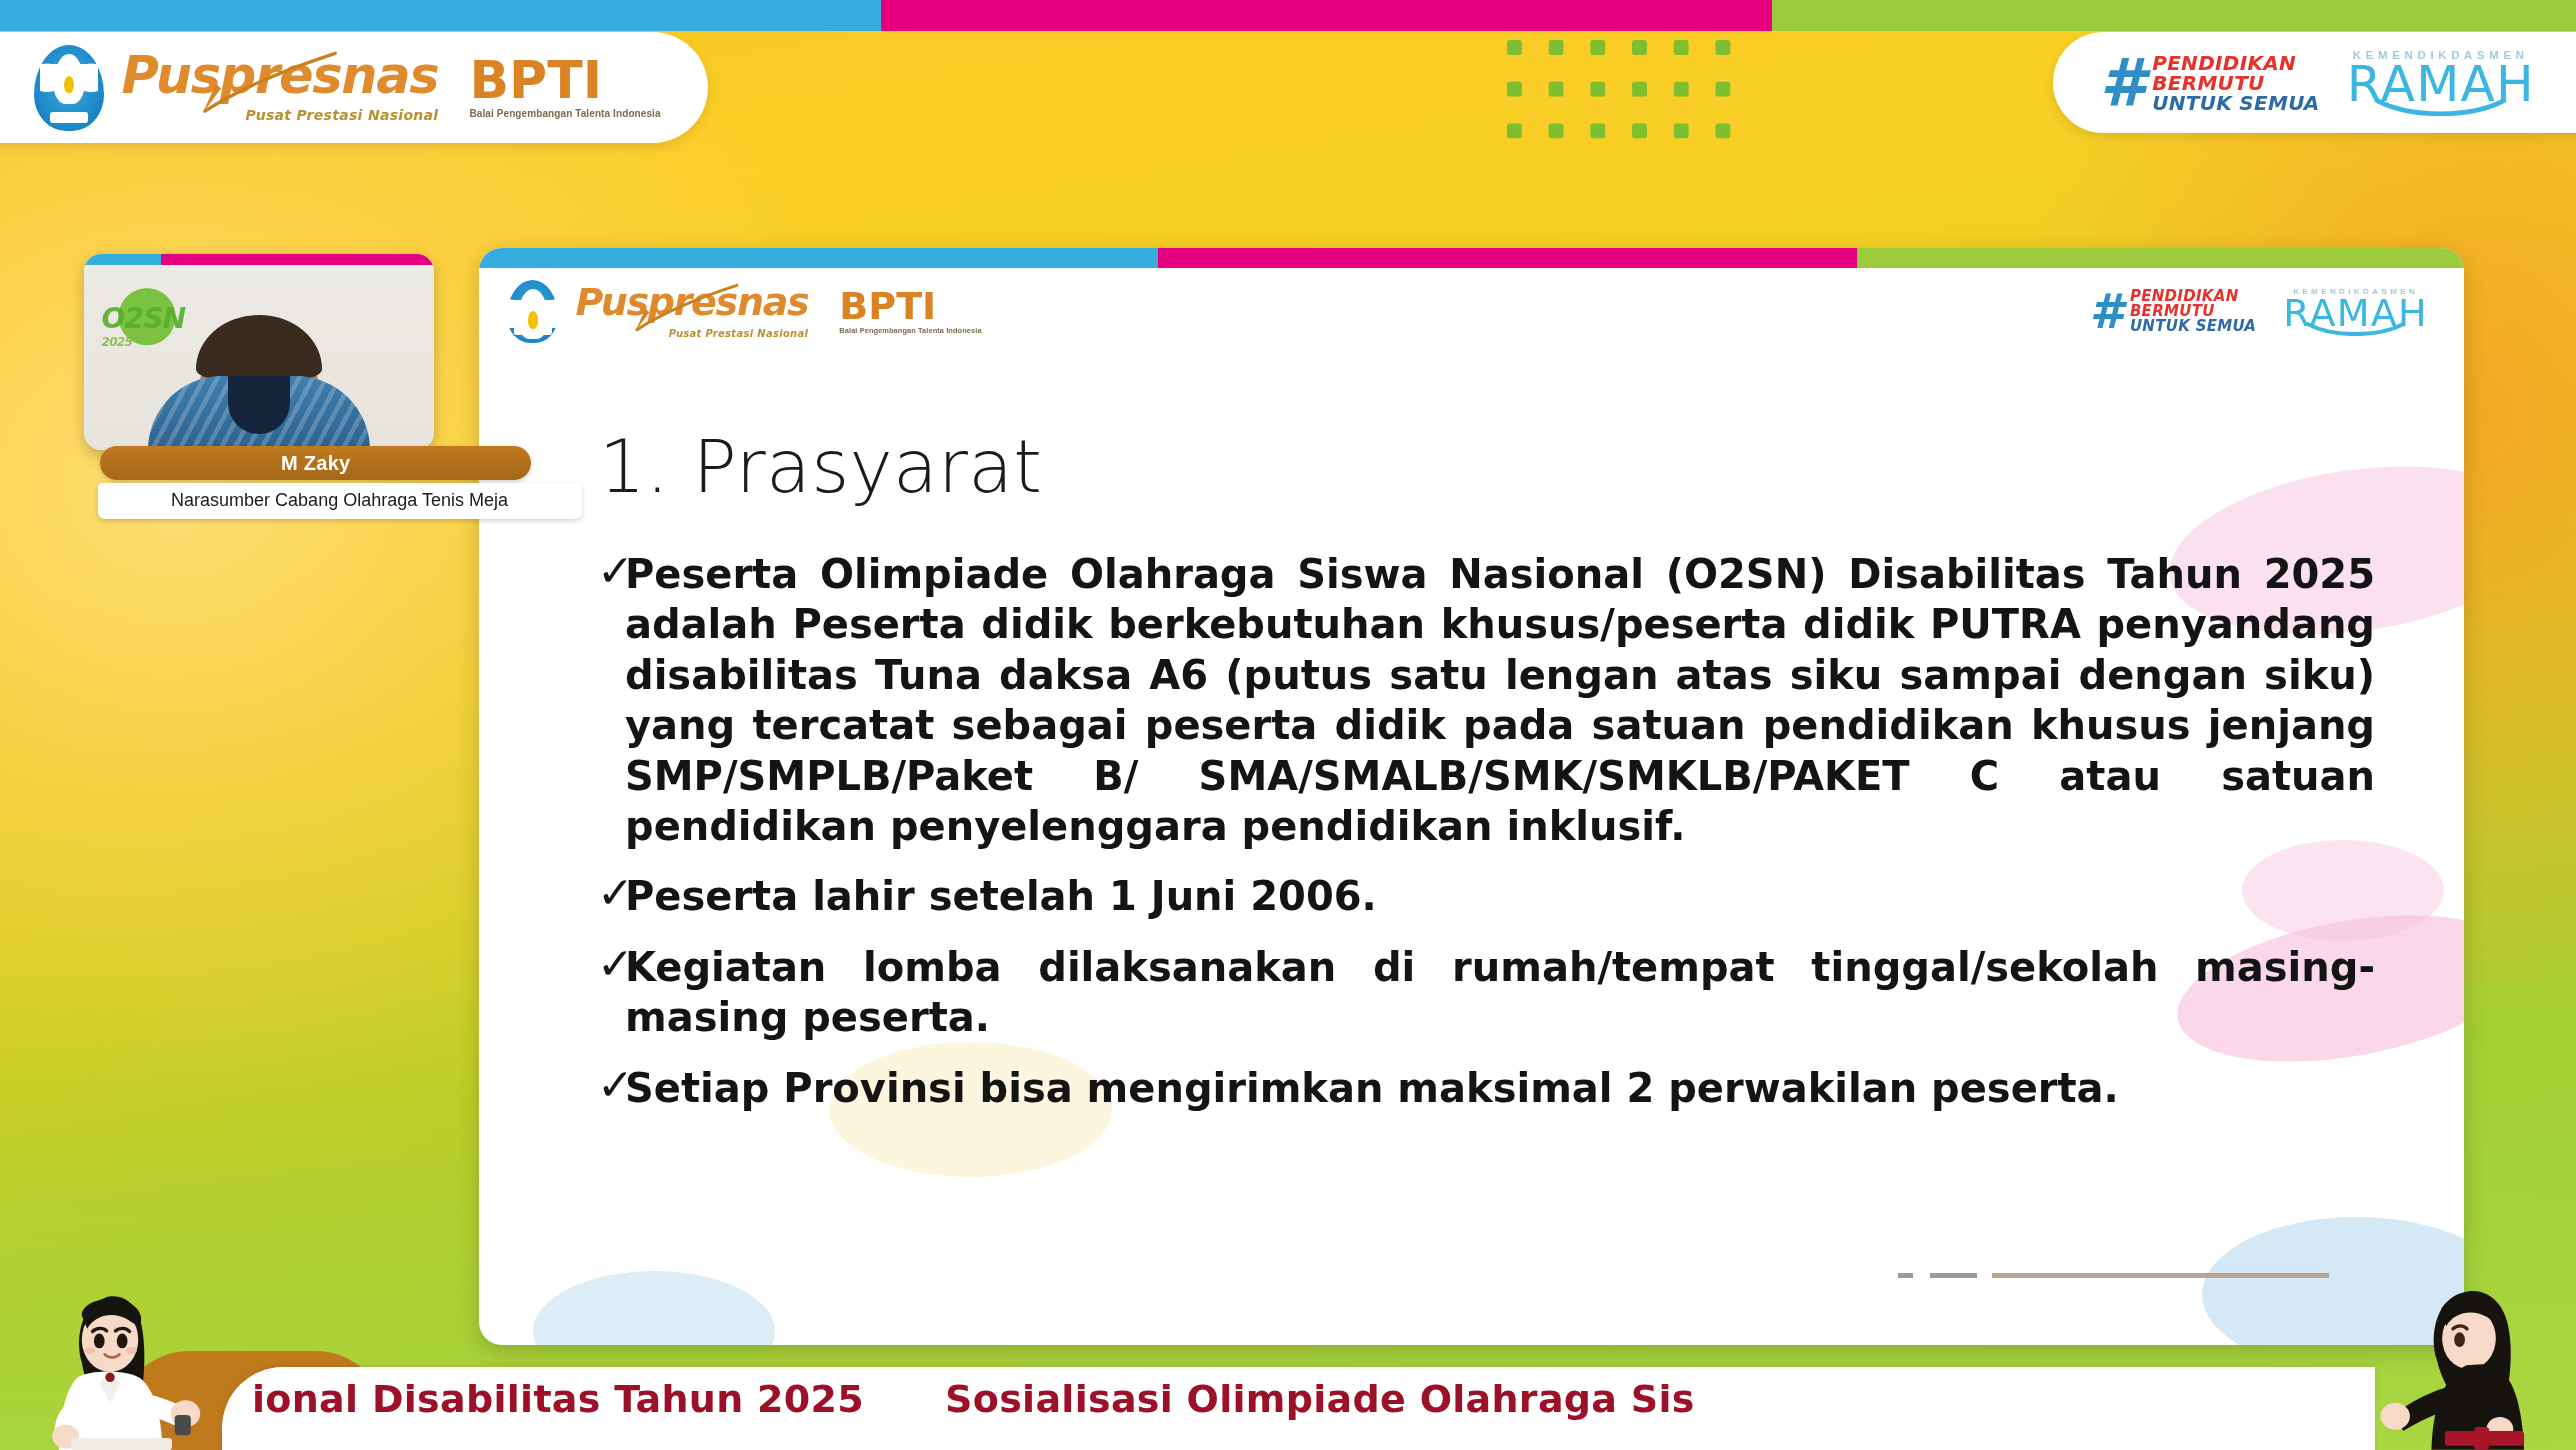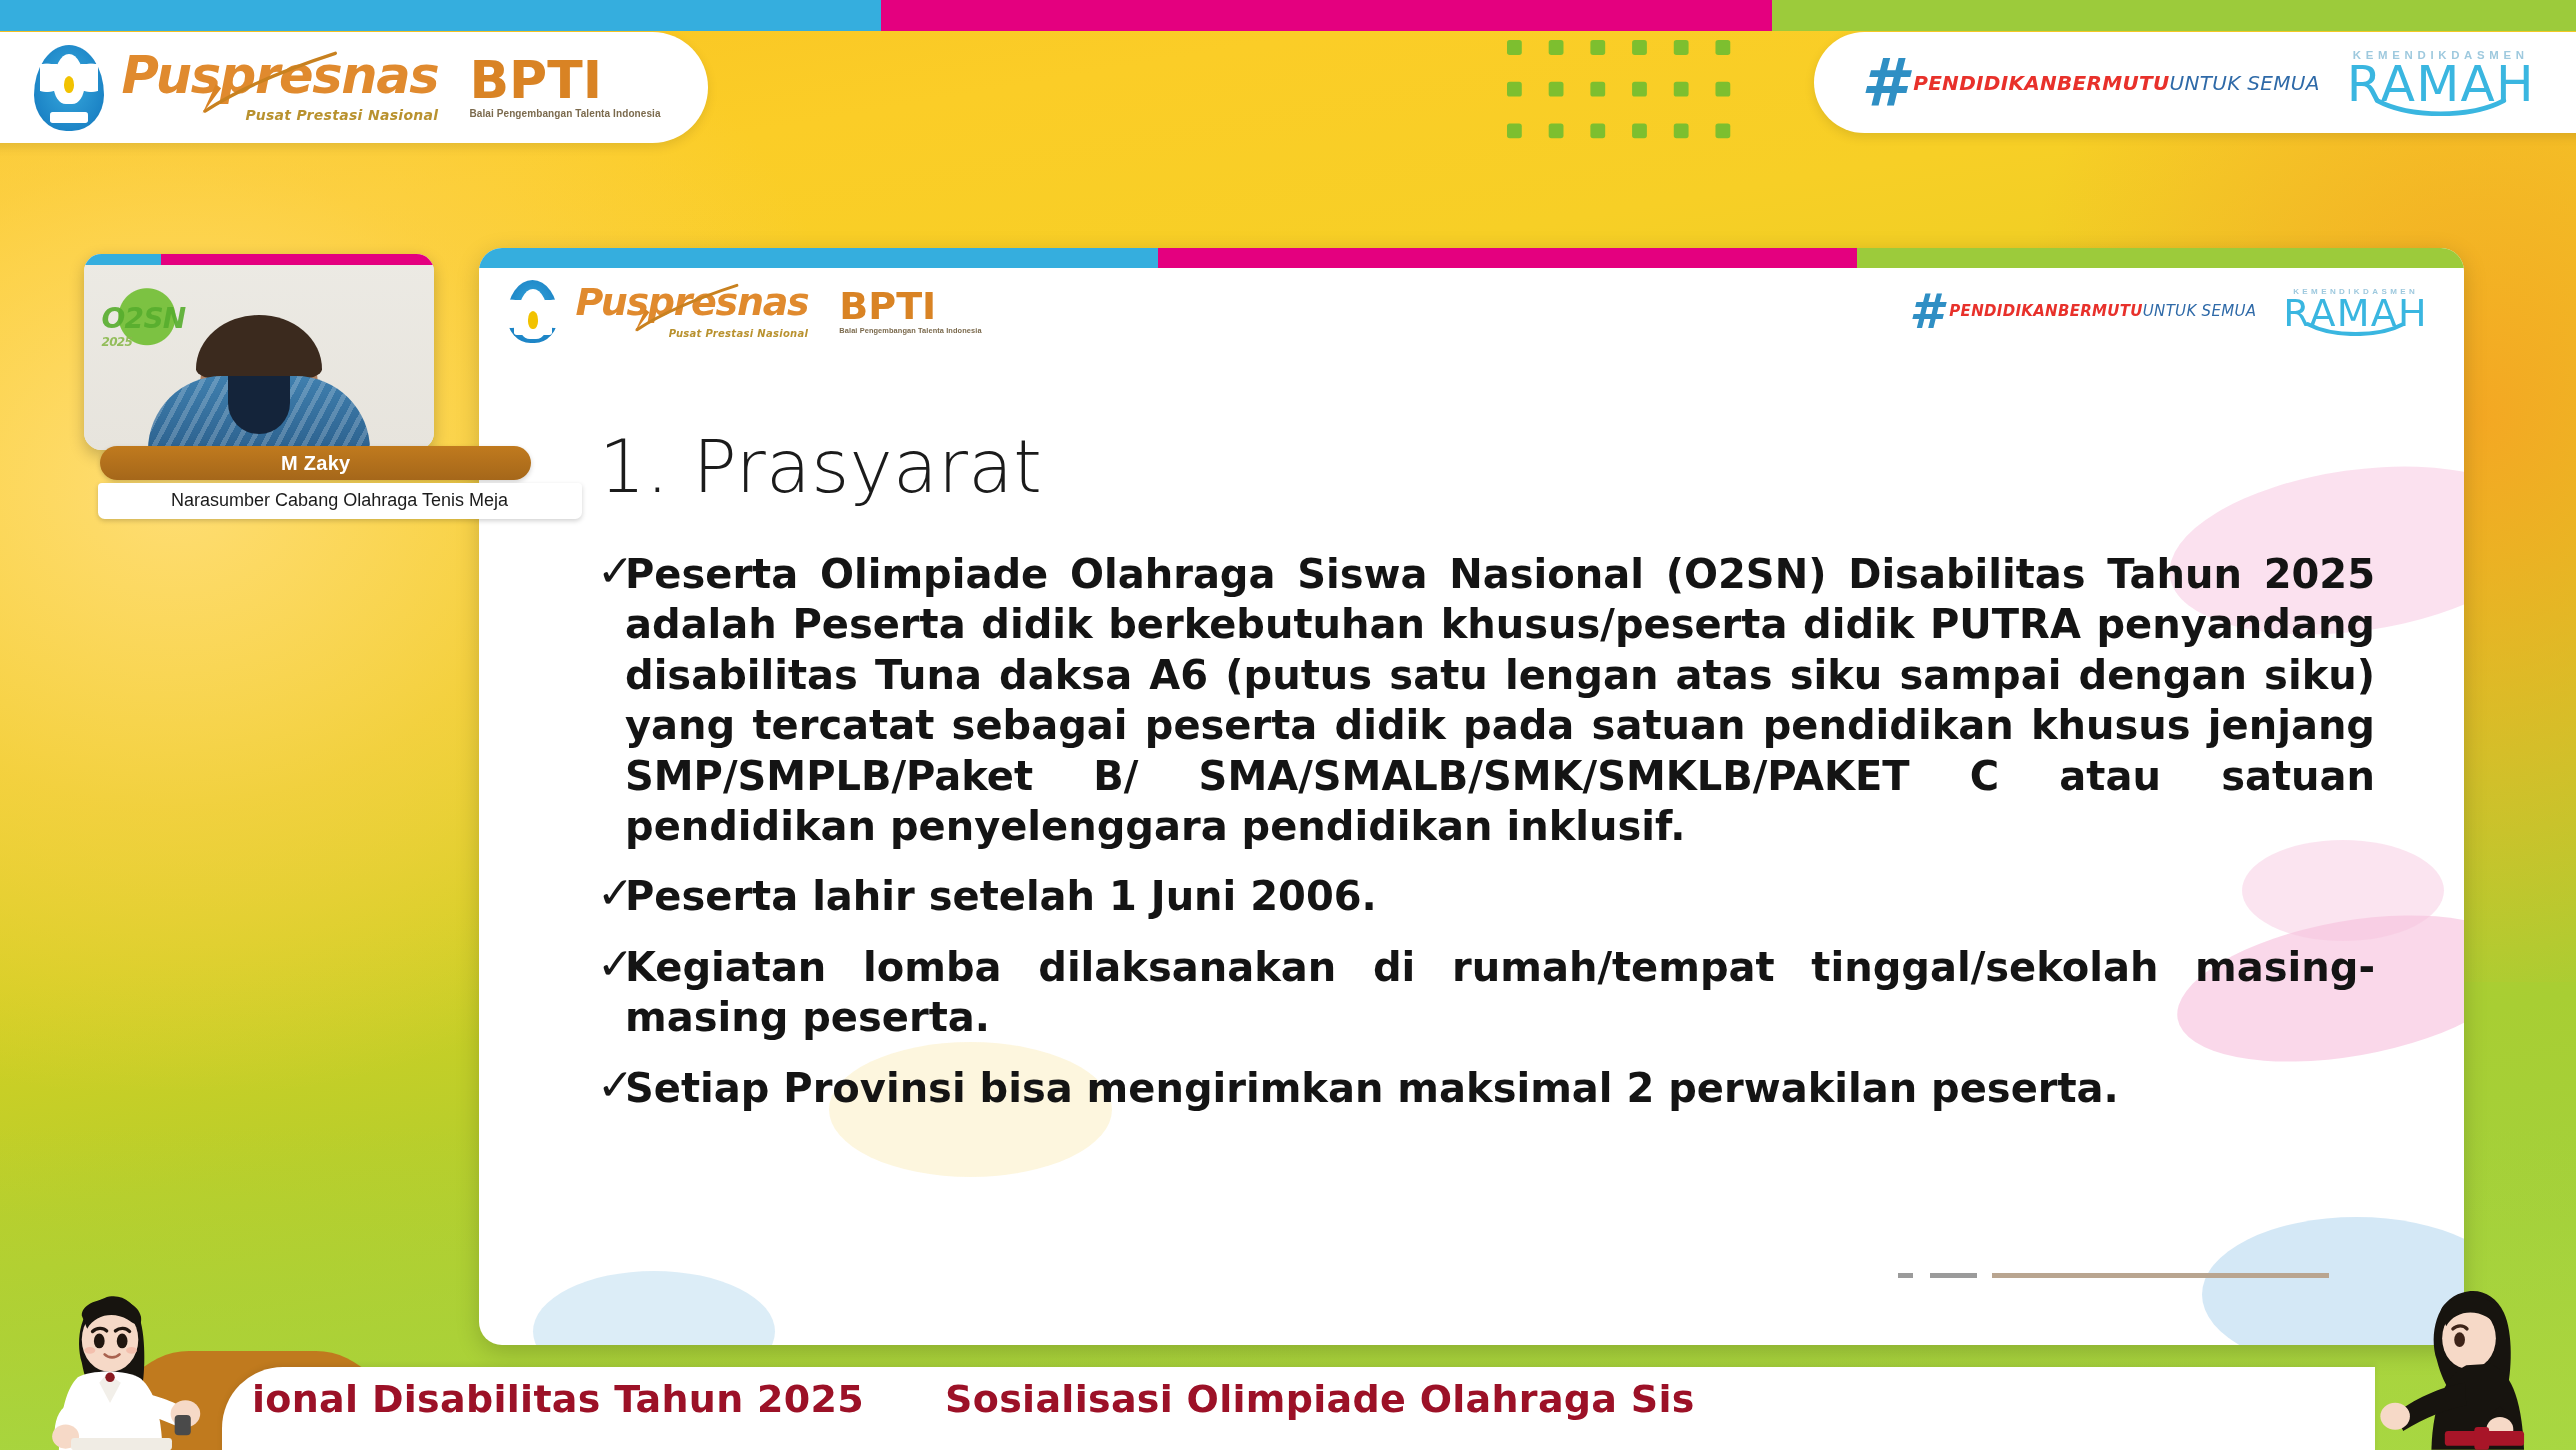--- a/index.html
+++ b/index.html
@@ -134,27 +134,27 @@
     letter-spacing: 0.1px; margin-top: 2.7px;
   }
 
   
   .pbm { display: flex; align-items: center; }
   .pbm .hash {
     font-family: "DejaVu Sans", sans-serif;
     font-size: 65px; font-weight: 700; font-style: italic;
     color: #2f8fc4; line-height: .8; margin-right: 6.7px;
   }
-  .pbm .lines { display: flex; flex-direction: row; line-height: 1.0; }
+  .pbm .lines { display: flex; flex-direction: column; line-height: 1.0; }
   .pbm .l1, .pbm .l2 {
     font-family: "DejaVu Sans", sans-serif; font-weight: 700; font-style: italic;
     font-size: 20px; color: #e8312b; letter-spacing: 0.3px;
   }
   .pbm .l3 {
-    font-family: "DejaVu Sans", sans-serif; font-weight: 400; font-style: italic;
+    font-family: "DejaVu Sans", sans-serif; font-weight: 700; font-style: italic;
     font-size: 20px; color: #2f6aa8; letter-spacing: 0.3px;
   }
   .ramah { display: flex; flex-direction: column; margin-left: 27px; align-items: center; }
   .ramah .kem {
     font-size: 11.4px; color: #9ec9de; letter-spacing: 4.7px; font-weight: 700;
   }
   .ramah .word {
     font-family: "DejaVu Sans", sans-serif;
     font-size: 50px; font-weight: 400; color: #3ab6e0; letter-spacing: 1.3px;
     line-height: .92;

